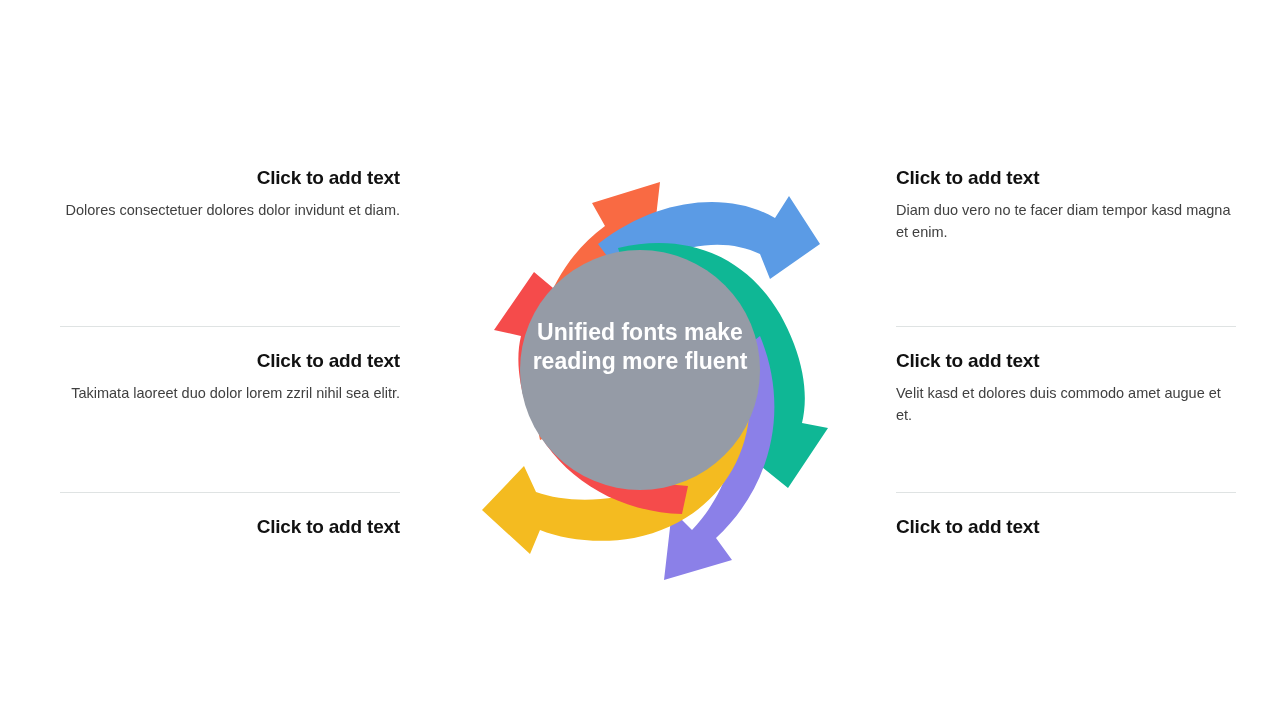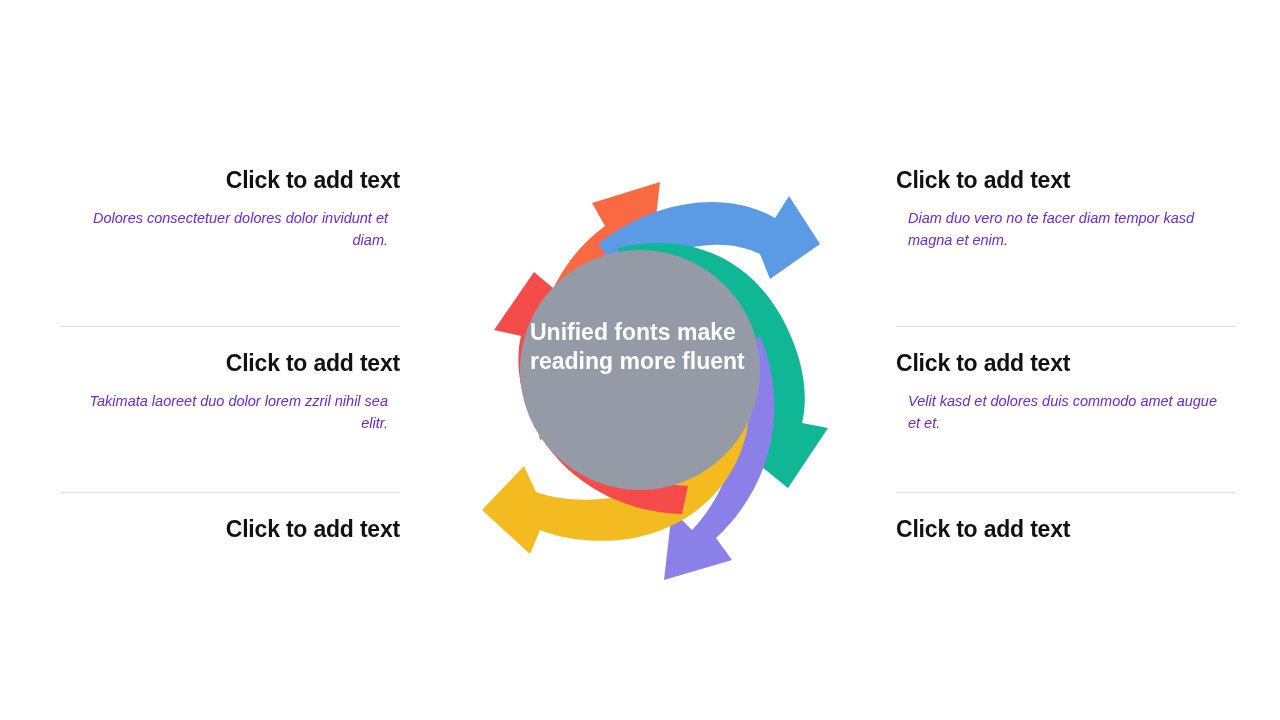--- a/index.html
+++ b/index.html
@@ -34,50 +34,50 @@
     position: relative;
     height: 166px;
     box-sizing: border-box;
   }
   .entry + .entry { border-top: 1px solid #dfe3e3; }
   .entry-inner { padding-top: 6px; }
   .entry:nth-child(2) .entry-inner { padding-top: 22px; }
   .entry:nth-child(3) .entry-inner { padding-top: 22px; }
 
   .entry-title {
-    font-size: 23px;
+    font-size: 19px;
     font-weight: bold;
     line-height: 1.25;
     letter-spacing: -0.2px;
     color: #111111;
     margin: 0 0 9px 0;
   }
   .entry-body {
     font-size: 14.5px;
     line-height: 1.55;
-    color: #6d28d9;
-    margin: 12px;
-    font-style: italic;
+    color: #404040;
+    margin: 0;
   }
 
   
   .diagram {
     position: absolute;
     left: 420px;
     top: 140px;
     width: 440px;
     height: 460px;
   }
   .diagram svg { display: block; }
 
   .center-text {
     position: absolute;
     left: 530px;
     top: 318px;
     width: 220px;
+    text-align: center;
     font-size: 23px;
     font-weight: bold;
     line-height: 1.28;
     color: #ffffff;
     pointer-events: none;
   }
 </style>
 </head>
 <body>
 

